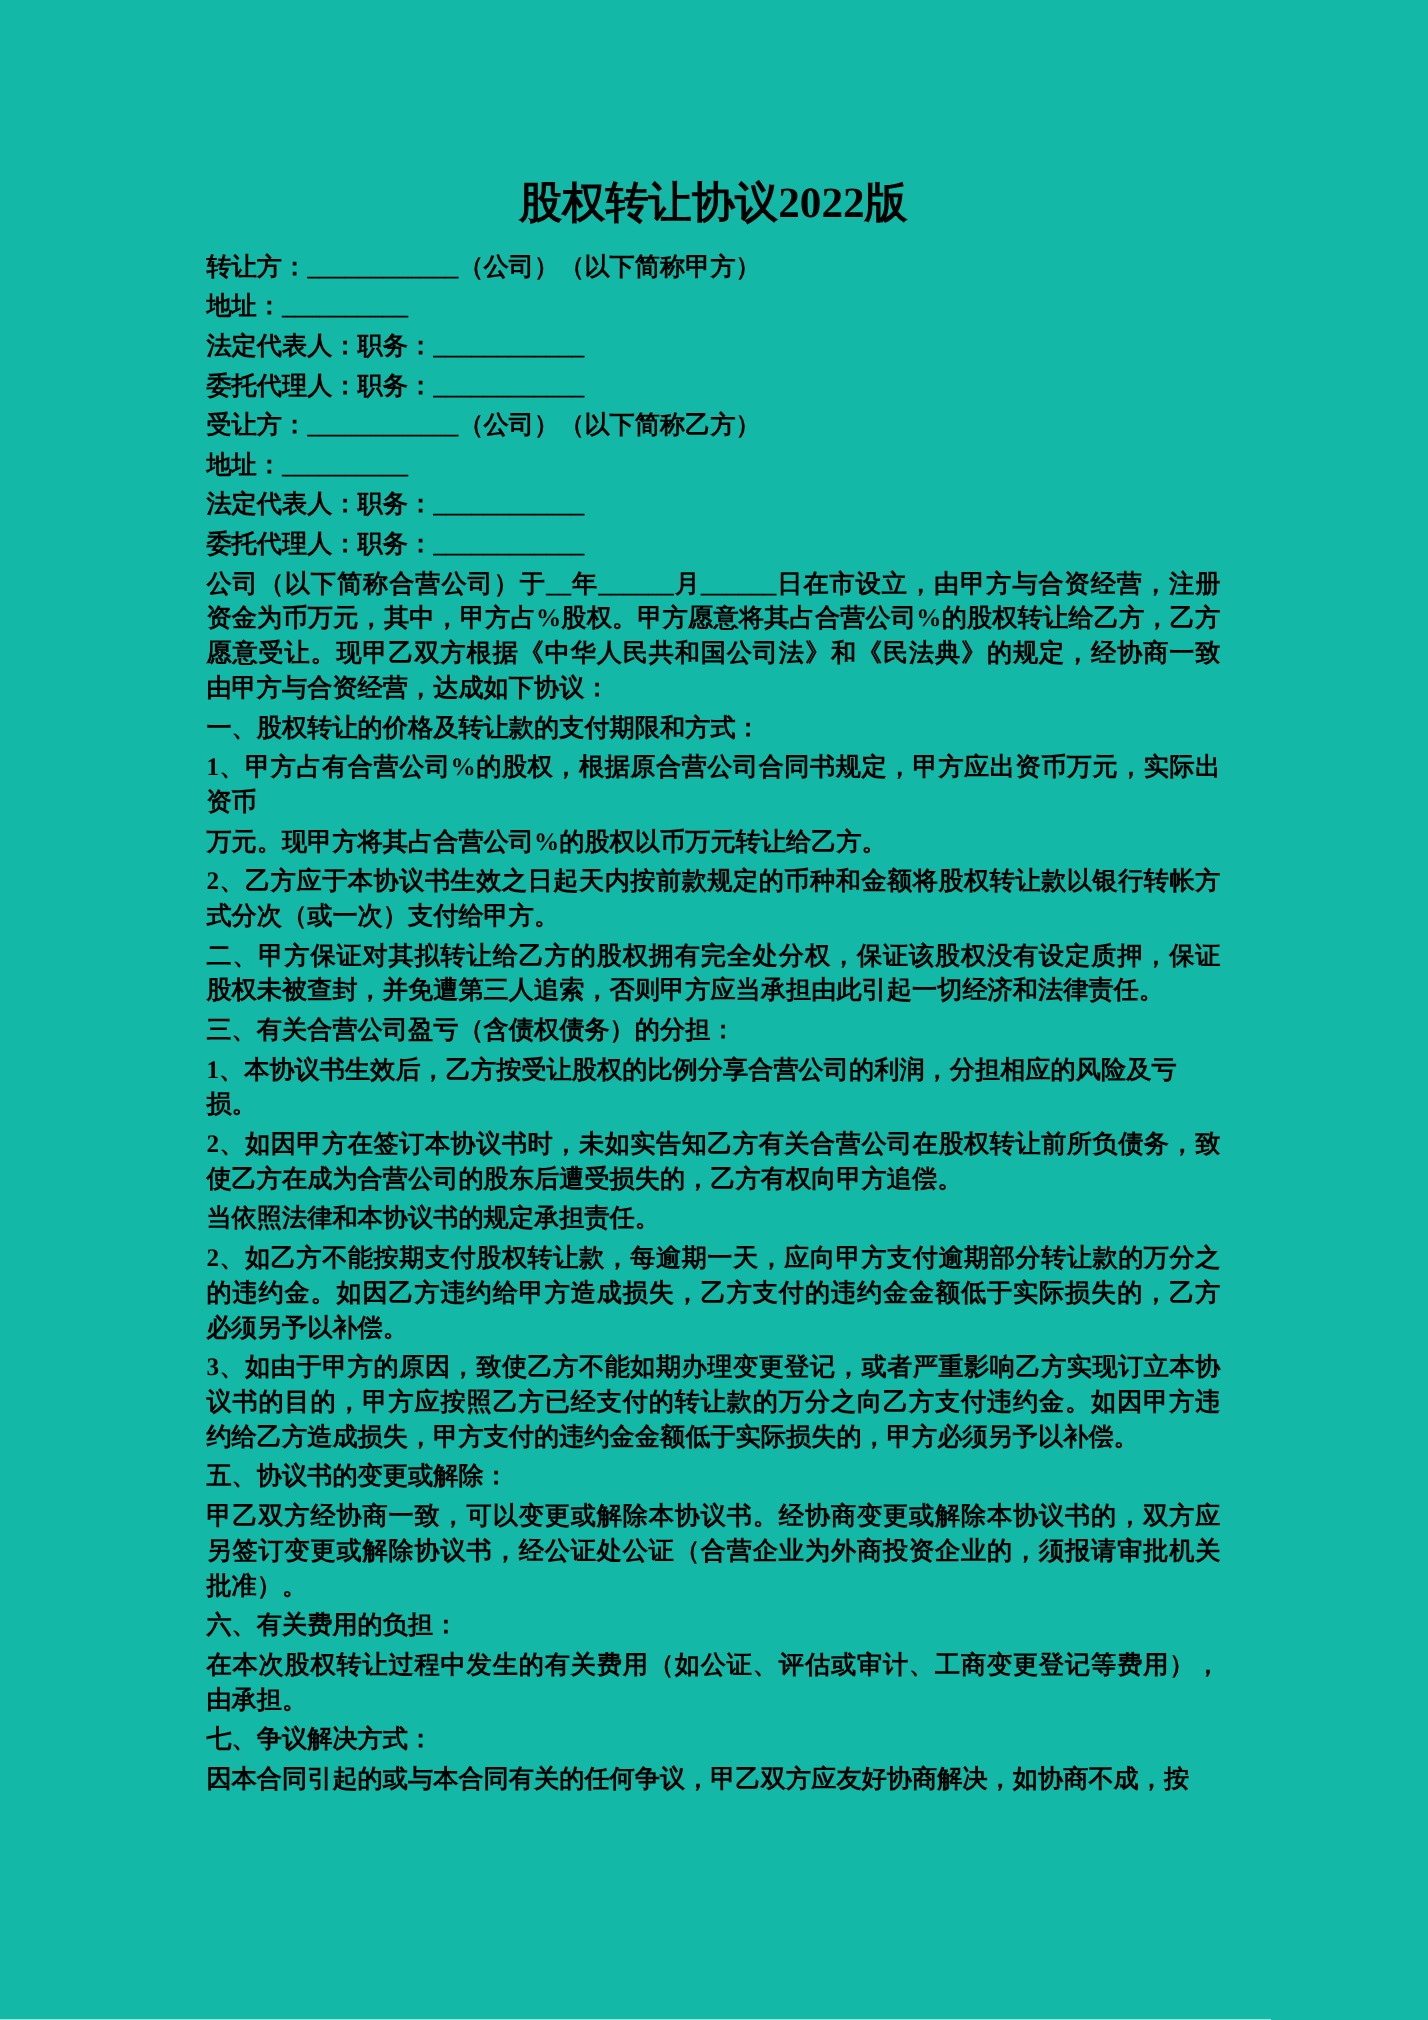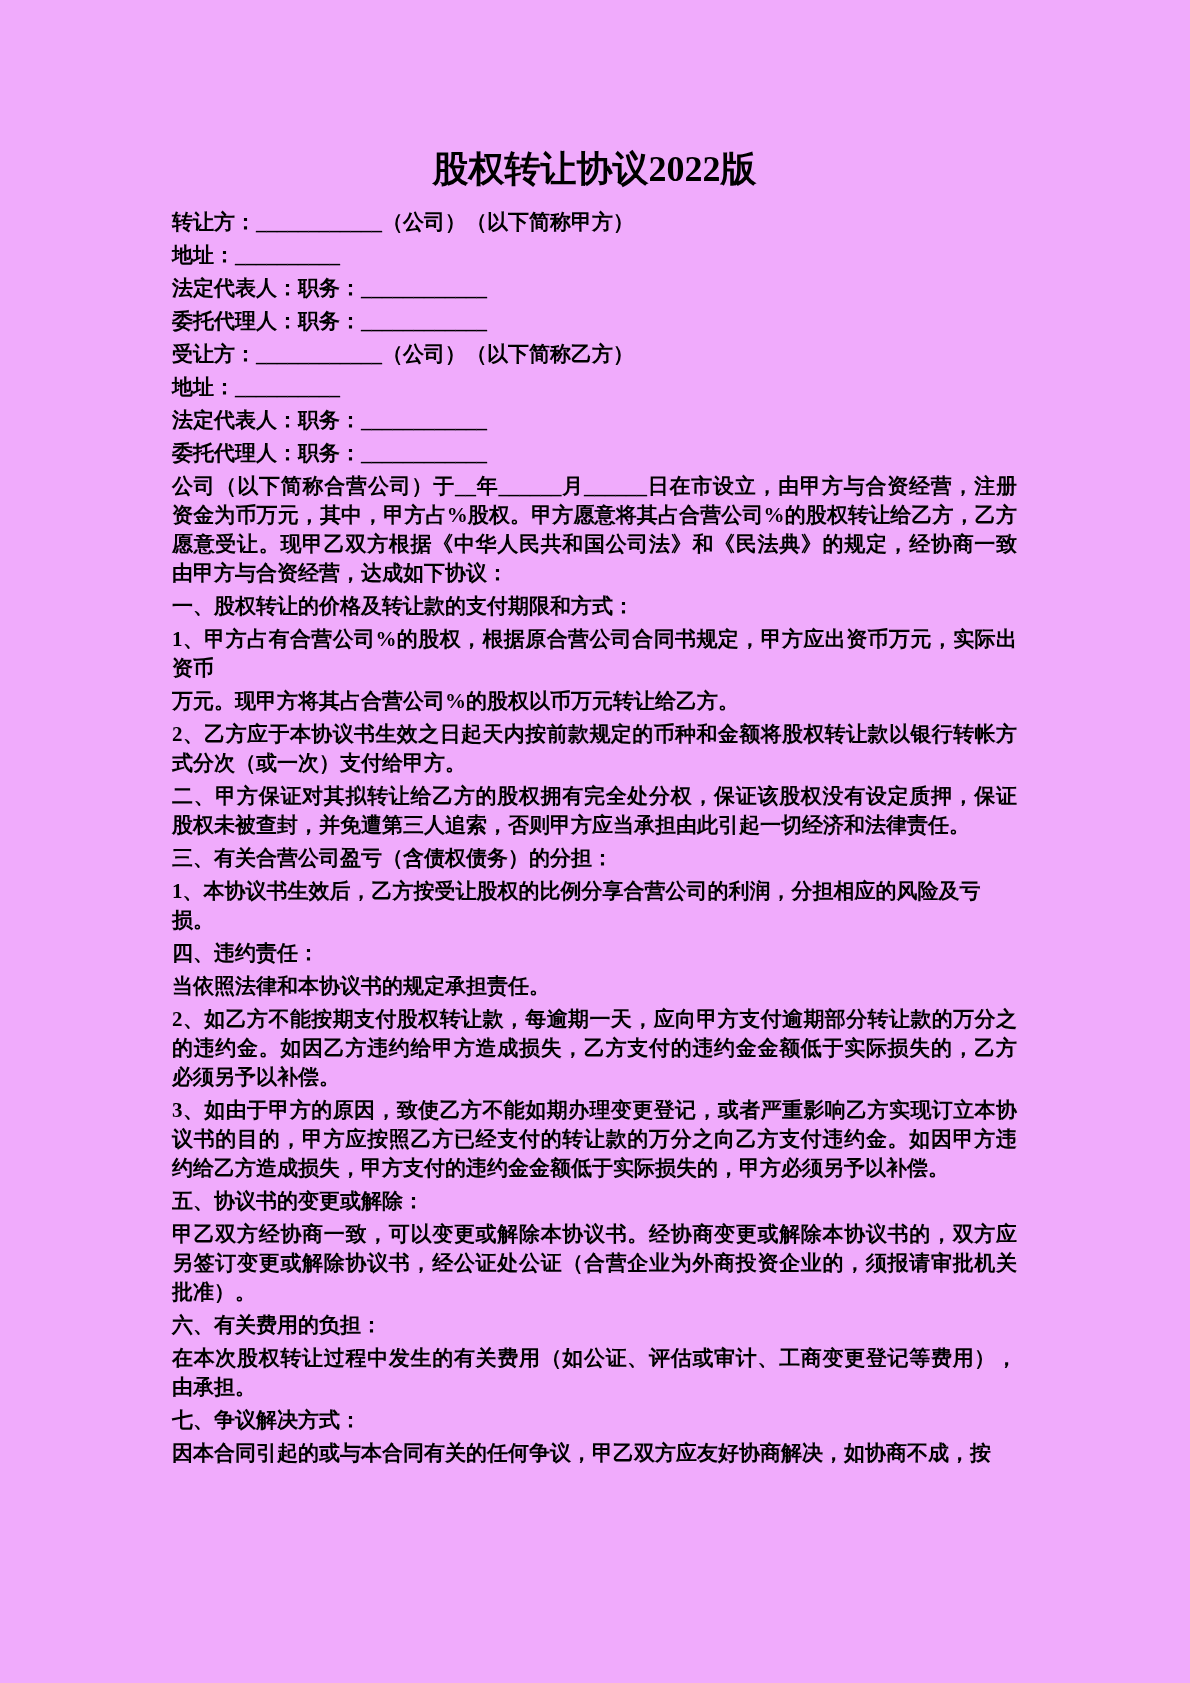--- a/index.html
+++ b/index.html
@@ -13,21 +13,21 @@
     font-family: "Liberation Serif", "DejaVu Serif", serif;
     color: #000000;
     position: relative;
   }
   .page {
     position: absolute;
     left: 0;
     top: 0;
     width: 1190px;
     height: 1683px;
-    background: #f0abfc;
+    background: #14b8a6;
     overflow: hidden;
   }
   .doc {
     position: absolute;
     left: 172px;
     top: 146px;
     width: 845px;
   }
   .title {
     font-size: 36px;
@@ -107,21 +107,22 @@
           <div class="line fill">二、甲方保证对其拟转让给乙方的股权拥有完全处分权，保证该股权没有设定质押，保证</div>
           <div class="line">股权未被查封，并免遭第三人追索，否则甲方应当承担由此引起一切经济和法律责任。</div>
         </div>
         <div class="para">
           <div class="line">三、有关合营公司盈亏（含债权债务）的分担：</div>
         </div>
         <div class="para">
           <div class="line">1、本协议书生效后，乙方按受让股权的比例分享合营公司的利润，分担相应的风险及亏损。</div>
         </div>
         <div class="para">
-          <div class="line">四、违约责任：</div>
+          <div class="line fill">2、如因甲方在签订本协议书时，未如实告知乙方有关合营公司在股权转让前所负债务，致</div>
+          <div class="line">使乙方在成为合营公司的股东后遭受损失的，乙方有权向甲方追偿。</div>
         </div>
         <div class="para">
           <div class="line">当依照法律和本协议书的规定承担责任。</div>
         </div>
         <div class="para">
           <div class="line fill">2、如乙方不能按期支付股权转让款，每逾期一天，应向甲方支付逾期部分转让款的万分之</div>
           <div class="line fill">的违约金。如因乙方违约给甲方造成损失，乙方支付的违约金金额低于实际损失的，乙方</div>
           <div class="line">必须另予以补偿。</div>
         </div>
         <div class="para">

